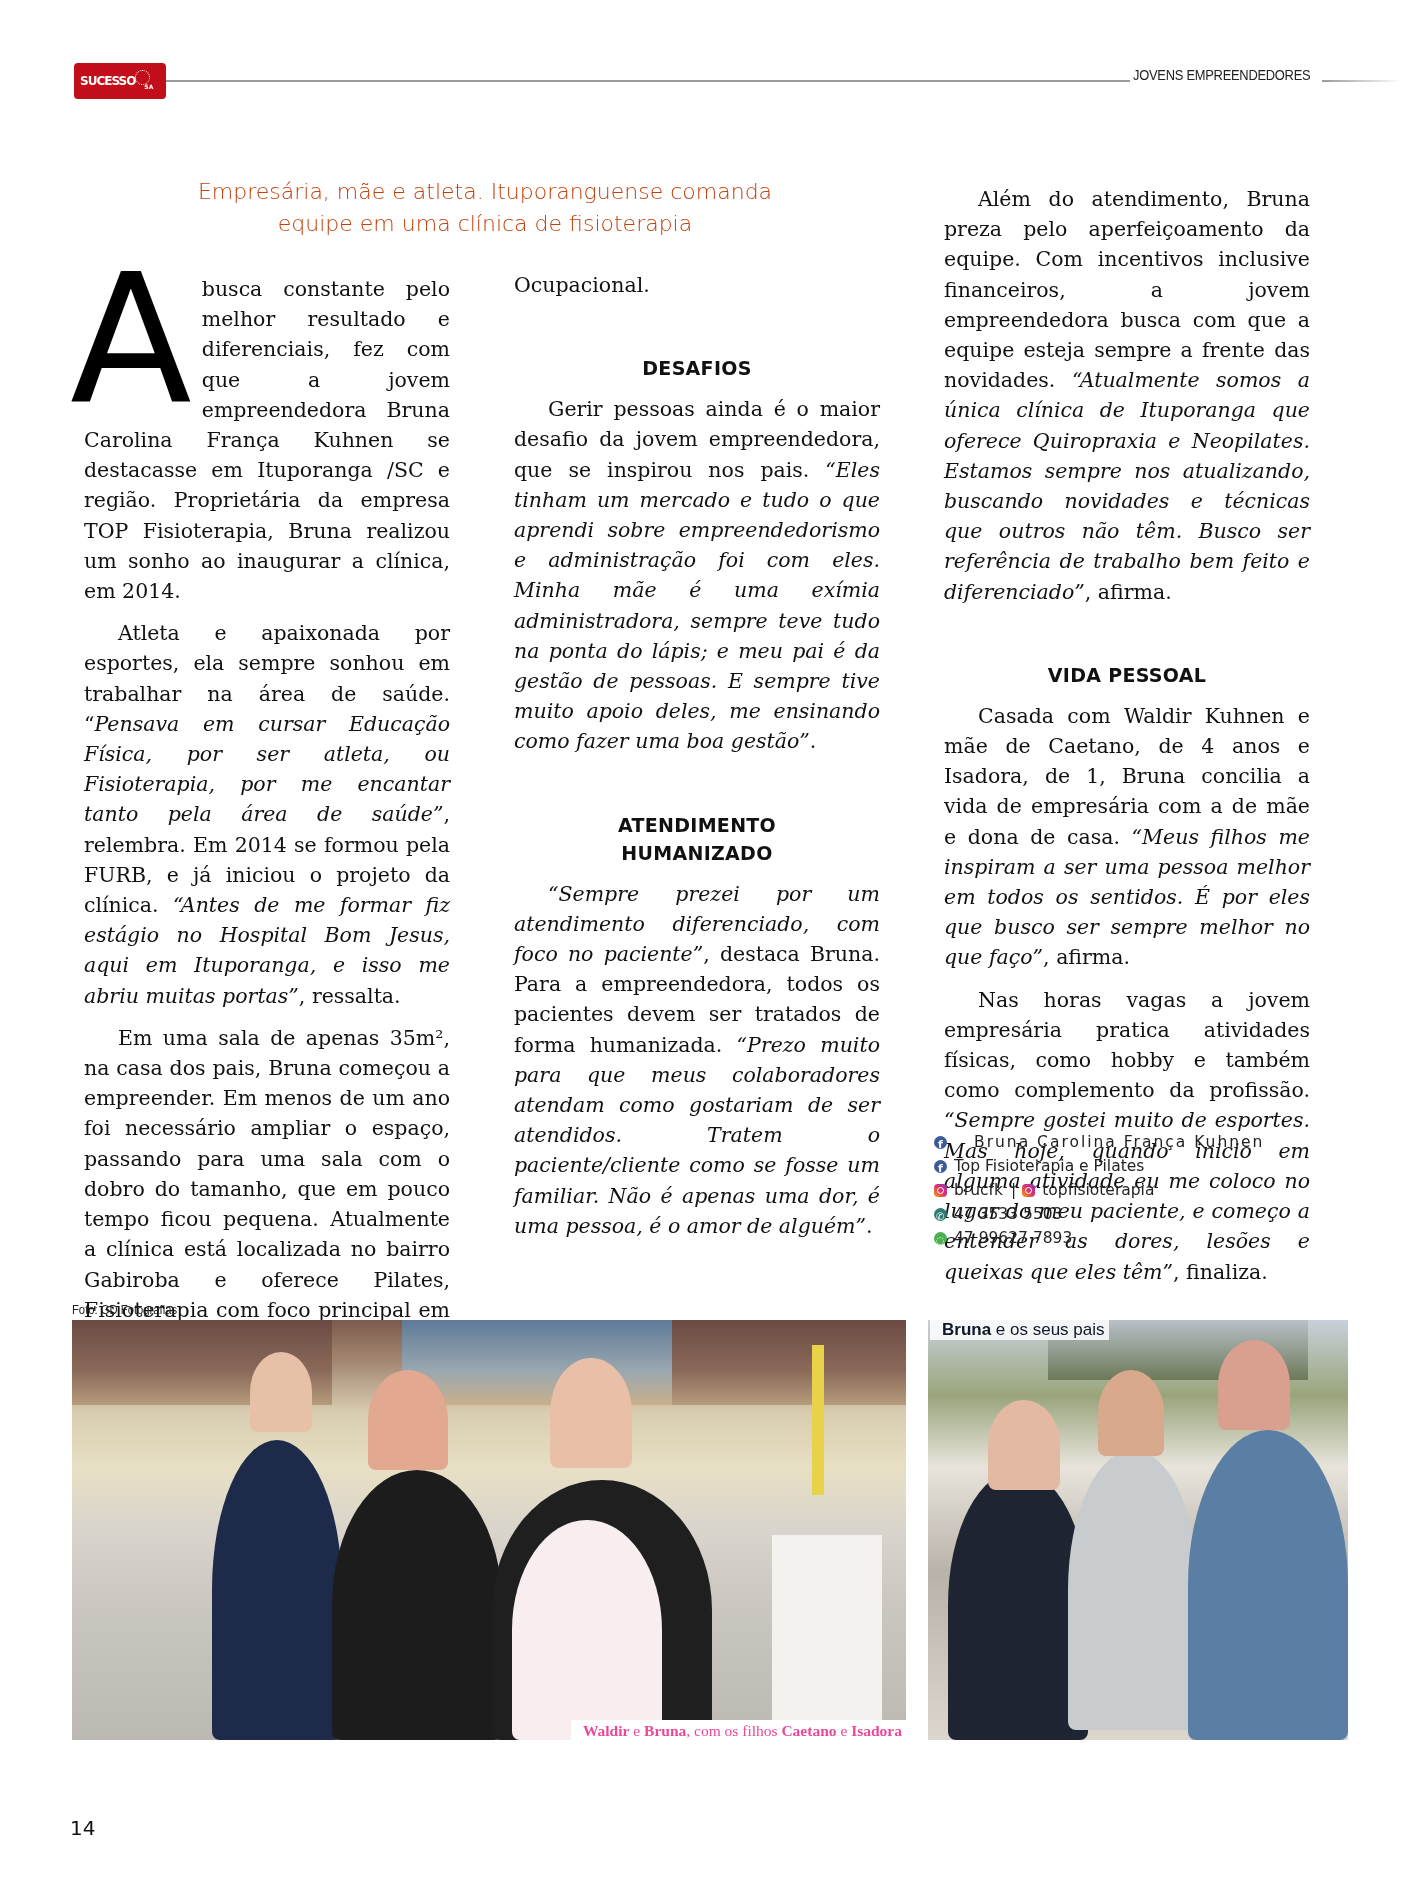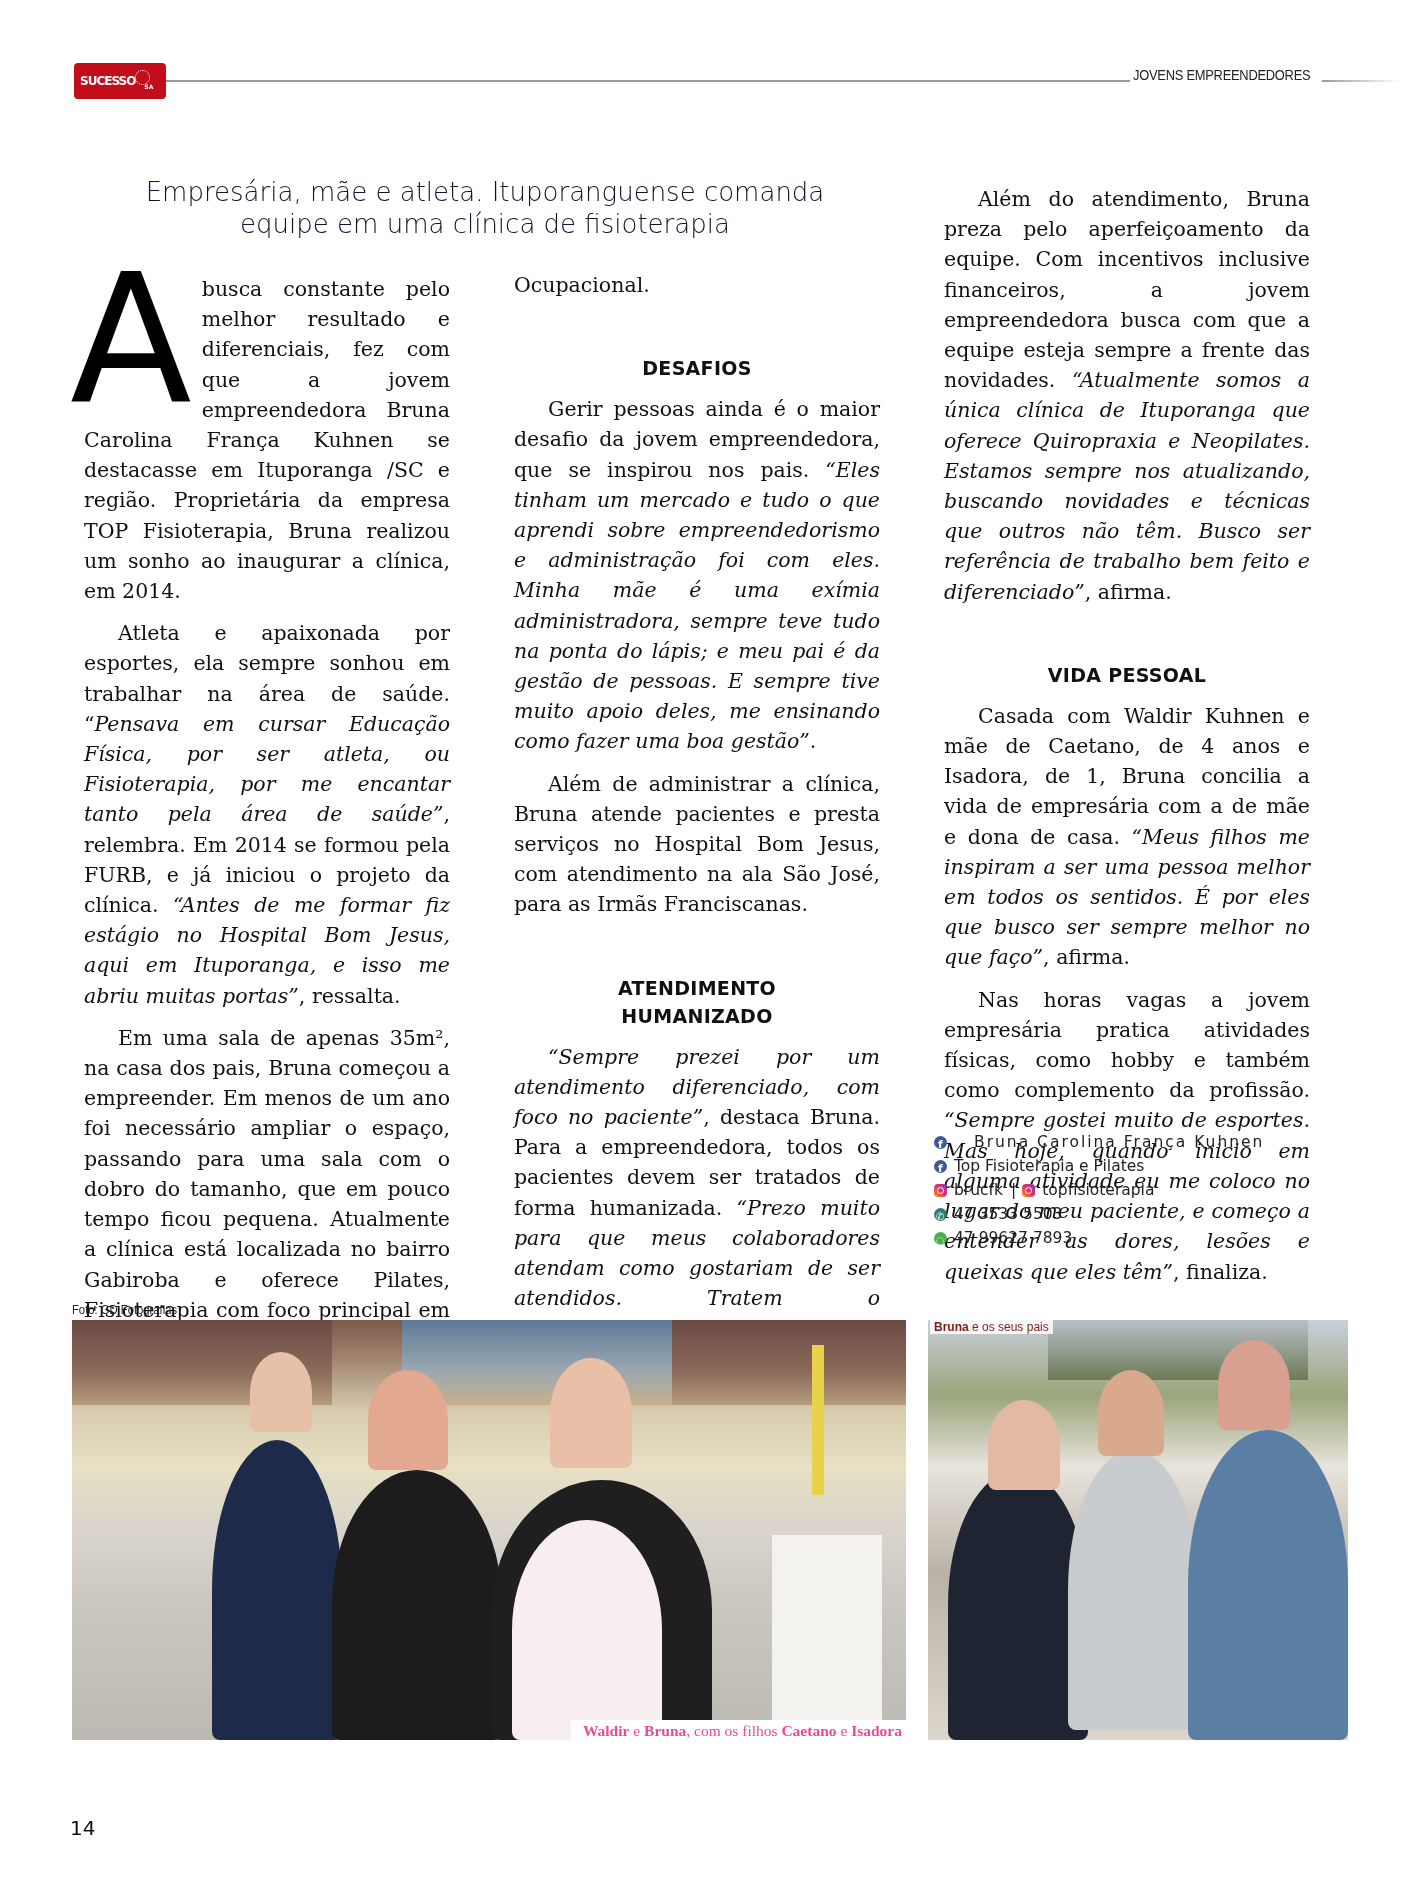--- a/index.html
+++ b/index.html
@@ -7,21 +7,21 @@
 
   .header { position: absolute; left: 0; top: 0; width: 1418px; height: 110px; }
   .logo { position: absolute; left: 74px; top: 63px; width: 92px; height: 36px; background: #c20e1a; border-radius: 4px; display: flex; align-items: center; padding-left: 6px; box-sizing: border-box; }
   .logo-text { font-family: "DejaVu Sans", sans-serif; font-weight: bold; color: #fff; font-size: 12px; letter-spacing: -1px; }
   .logo-globe { width: 13px; height: 13px; border: 1.5px dotted #fff; border-radius: 50%; margin-left: 0px; margin-top: -8px; }
   .logo-sa { font-family: "DejaVu Sans", sans-serif; font-weight: bold; color: #fff; font-size: 6px; margin-top: 10px; margin-left: -6px; }
   .rule-left { position: absolute; left: 166px; top: 80px; width: 964px; height: 2px; background: #9a9a9a; }
   .section-label { position: absolute; left: 1133px; top: 66px; font-family: "Liberation Sans Narrow", "Liberation Sans", sans-serif; font-size: 15px; color: #222; letter-spacing: -0.3px; transform: scaleX(0.86); transform-origin: left; white-space: nowrap; }
   .rule-right { position: absolute; left: 1322px; top: 80px; width: 80px; height: 2px; background: linear-gradient(to right, #9a9a9a, #ffffff); }
 
-  .subtitle { position: absolute; left: 110px; top: 176px; width: 750px; text-align: center; font-family: "DejaVu Sans", sans-serif; font-size: 26px; line-height: 32px; color: #0f172a; font-weight: 300; }
+  .subtitle { position: absolute; left: 110px; top: 176px; width: 750px; text-align: center; font-family: "DejaVu Sans", sans-serif; font-size: 22px; line-height: 32px; color: #c2410c; font-weight: 300; }
 
   .col { position: absolute; top: 262px; width: 390px; font-family: "DejaVu Serif", serif; font-size: 20.5px; line-height: 30.2px; text-align: justify; color: #111; }
   .col p { margin: 12px; text-indent: 34px; }
   .col p.noindent { text-indent: 0; }
   .col em { font-style: italic; }
   .col-1 { left: 72px; }
   .col-2 { left: 502px; top: 258px; }
   .col-3 { left: 932px; top: 172px; }
 
   .dropcap { float: left; font-family: "DejaVu Sans", sans-serif; font-size: 178px; line-height: 140px; height: 140px; margin: 8px 10px 0 -2px; font-weight: 500; color: #000; }
@@ -45,21 +45,21 @@
 
   .photo-credit { position: absolute; left: 72px; top: 1303px; font-family: "Liberation Sans", sans-serif; font-size: 12.5px; color: #222; transform: scaleX(0.9); transform-origin: left; }
 
   .photo-family { position: absolute; left: 72px; top: 1320px; width: 834px; height: 420px; overflow: hidden; background: linear-gradient(180deg, #7d5a4c 0%, #a48873 10%, #d9cdb1 22%, #e7e0c4 35%, #d9d4cc 50%, #c9c5bf 70%, #bcb8b2 100%); }
   .wall-art { position: absolute; top: 0; height: 85px; background: linear-gradient(180deg,#6b4a44,#8b6a5a 60%,#b59c7c); }
   .fig { position: absolute; border-radius: 50% 50% 8px 8px; }
   .caption-family { position: absolute; right: 0; bottom: 0; background: #fff; padding: 2px 4px 0 12px; font-family: Liberation Serif, serif; font-size: 15.5px; color: #ec4899; transform-origin: right bottom; }
   .caption-family b { font-weight: bold; }
 
   .photo-parents { position: absolute; left: 928px; top: 1320px; width: 420px; height: 420px; overflow: hidden; background: linear-gradient(180deg, #c8d0da 0%, #9aa57c 18%, #e8e4dc 35%, #b9b2a8 60%, #ddd6cc 100%); }
-  .caption-parents { position: absolute; left: 930px; top: 1320px; font-family: "Liberation Sans", sans-serif; font-size: 12px; color: #7f1d1d; background: rgba(255,255,255,0.85); padding: 0 4px 0 4px; }
+  .caption-parents { position: absolute; left: 930px; top: 1320px; font-family: "Liberation Sans", sans-serif; font-size: 17px; color: #0f172a; background: rgba(255,255,255,0.85); padding: 0 4px 0 12px; }
   .caption-parents b { font-weight: bold; }
 
   .page-number { position: absolute; left: 70px; top: 1816px; font-family: "DejaVu Sans", sans-serif; font-size: 20px; color: #111; }
 </style>
 </head>
 <body>
 
 <div class="header">
   <div class="logo">
     <span class="logo-text">SUCESSO</span>
@@ -81,21 +81,20 @@
   <p class="noindent">busca constante pelo melhor resultado e diferenciais, fez com que a jovem empreendedora Bruna Carolina França Kuhnen se destacasse em Ituporanga /SC e região. Proprietária da empresa TOP Fisioterapia, Bruna realizou um sonho ao inaugurar a clínica, em 2014.</p>
   <p><span>Atleta e apaixonada por esportes, ela sempre sonhou em trabalhar na área de saúde. “</span><em>Pensava em cursar Educação Física, por ser atleta, ou Fisioterapia, por me encantar tanto pela área de saúde”</em><span>, relembra. Em 2014 se formou pela FURB, e já iniciou o projeto da clínica. </span><em>“Antes de me formar fiz estágio no Hospital Bom Jesus, aqui em Ituporanga, e isso me abriu muitas portas”</em><span>, ressalta.</span></p>
   <p>Em uma sala de apenas 35m², na casa dos pais, Bruna começou a empreender. Em menos de um ano foi necessário ampliar o espaço, passando para uma sala com o dobro do tamanho, que em pouco tempo ficou pequena. Atualmente a clínica está localizada no bairro Gabiroba e oferece Pilates, Fisioterapia com foco principal em Ortopedia, Quiropraxia, Liberação Miofascial, atendimento de Psicologia, Nutrição e Terapia</p>
 </div>
 
 <div class="col col-2">
   <p class="noindent">Ocupacional.</p>
   <div class="gap"></div>
   <h3 class="heading">DESAFIOS</h3>
   <p><span>Gerir pessoas ainda é o maior desafio da jovem empreendedora, que se inspirou nos pais. </span><em>“Eles tinham um mercado e tudo o que aprendi sobre empreendedorismo e administração foi com eles. Minha mãe é uma exímia administradora, sempre teve tudo na ponta do lápis; e meu pai é da gestão de pessoas. E sempre tive muito apoio deles, me ensinando como fazer uma boa gestão”</em><span>.</span></p>
-  <p>Além de administrar a clínica, Bruna atende pacientes e presta serviços no Hospital Bom Jesus, com atendimento na ala São José, para as Irmãs Franciscanas.</p>
   <div class="gap"></div>
   <h3 class="heading"><span>ATENDIMENTO</span><br><span>HUMANIZADO</span></h3>
   <p><em>“Sempre prezei por um atendimento diferenciado, com foco no paciente”</em><span>, destaca Bruna. Para a empreendedora, todos os pacientes devem ser tratados de forma humanizada. </span><em>“Prezo muito para que meus colaboradores atendam como gostariam de ser atendidos. Tratem o paciente/cliente como se fosse um familiar. Não é apenas uma dor, é uma pessoa, é o amor de alguém”</em><span>.</span></p>
 </div>
 
 <div class="col col-3">
   <p><span>Além do atendimento, Bruna preza pelo aperfeiçoamento da equipe. Com incentivos inclusive financeiros, a jovem empreendedora busca com que a equipe esteja sempre a frente das novidades. </span><em>“Atualmente somos a única clínica de Ituporanga que oferece Quiropraxia e Neopilates. Estamos sempre nos atualizando, buscando novidades e técnicas que outros não têm. Busco ser referência de trabalho bem feito e diferenciado”</em><span>, afirma.</span></p>
   <div class="gap"></div>
   <h3 class="heading">VIDA PESSOAL</h3>
   <p><span>Casada com Waldir Kuhnen e mãe de Caetano, de 4 anos e Isadora, de 1, Bruna concilia a vida de empresária com a de mãe e dona de casa. </span><em>“Meus filhos me inspiram a ser uma pessoa melhor em todos os sentidos. É por eles que busco ser sempre melhor no que faço”</em><span>, afirma.</span></p>

